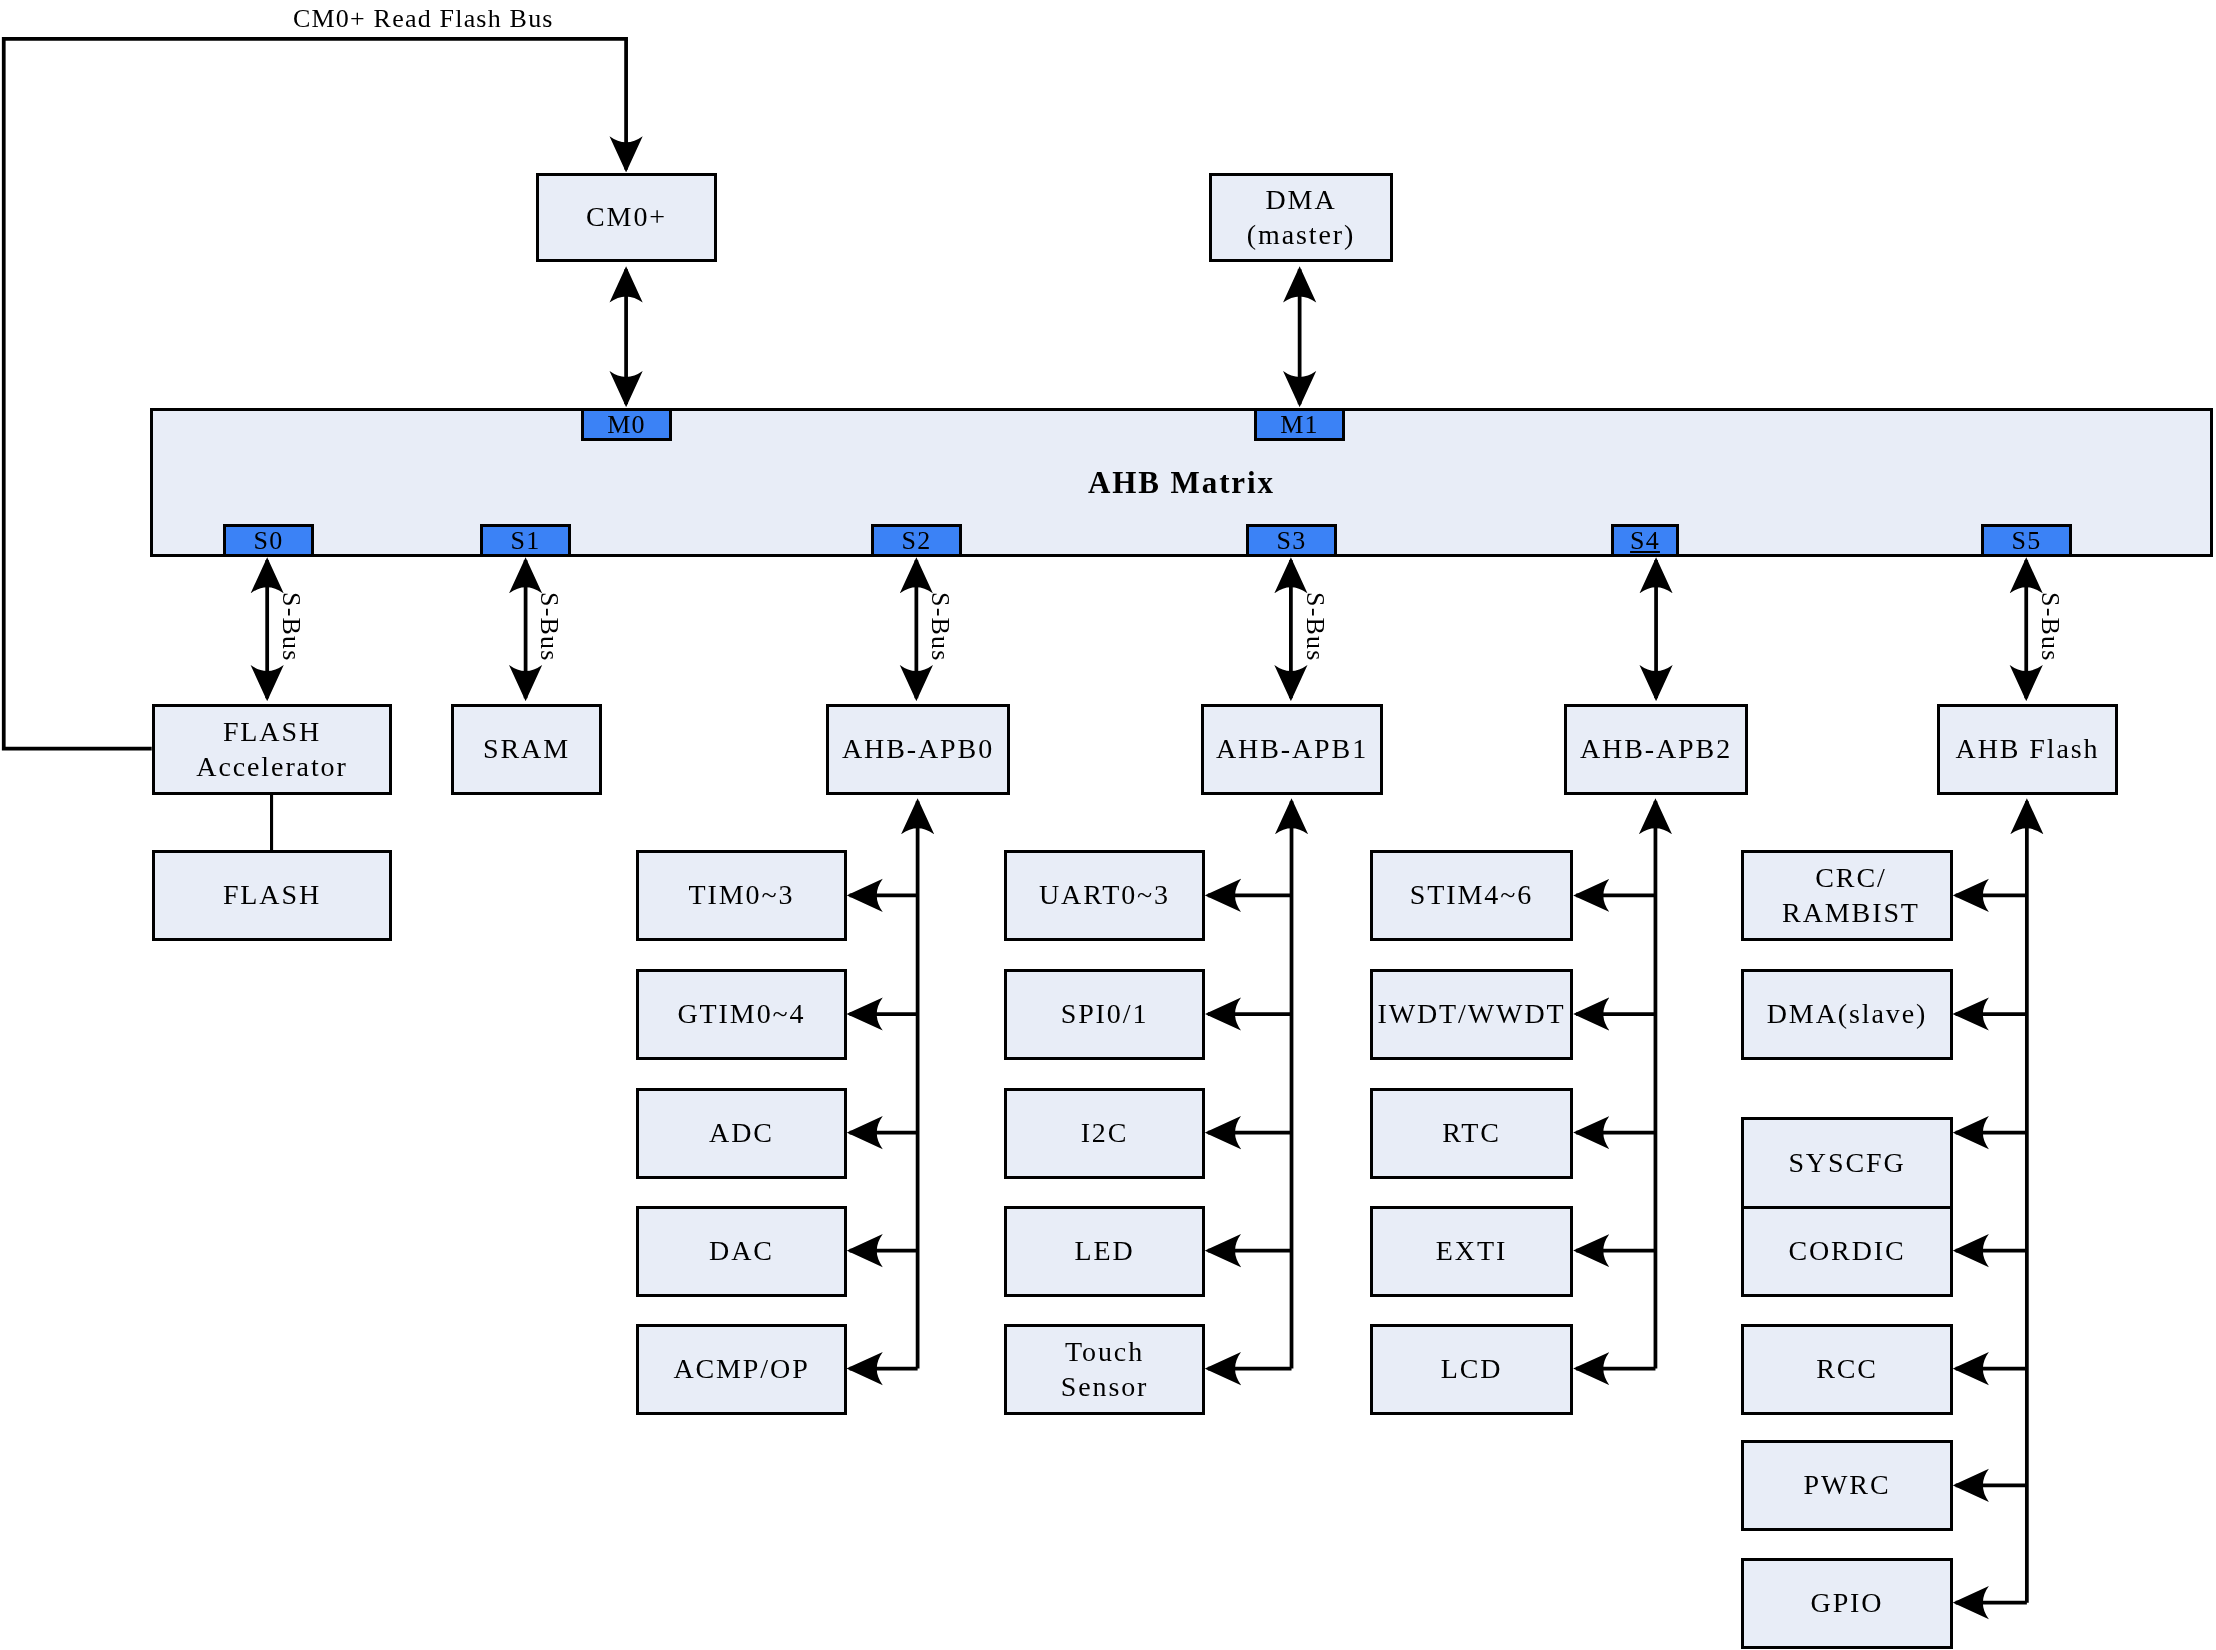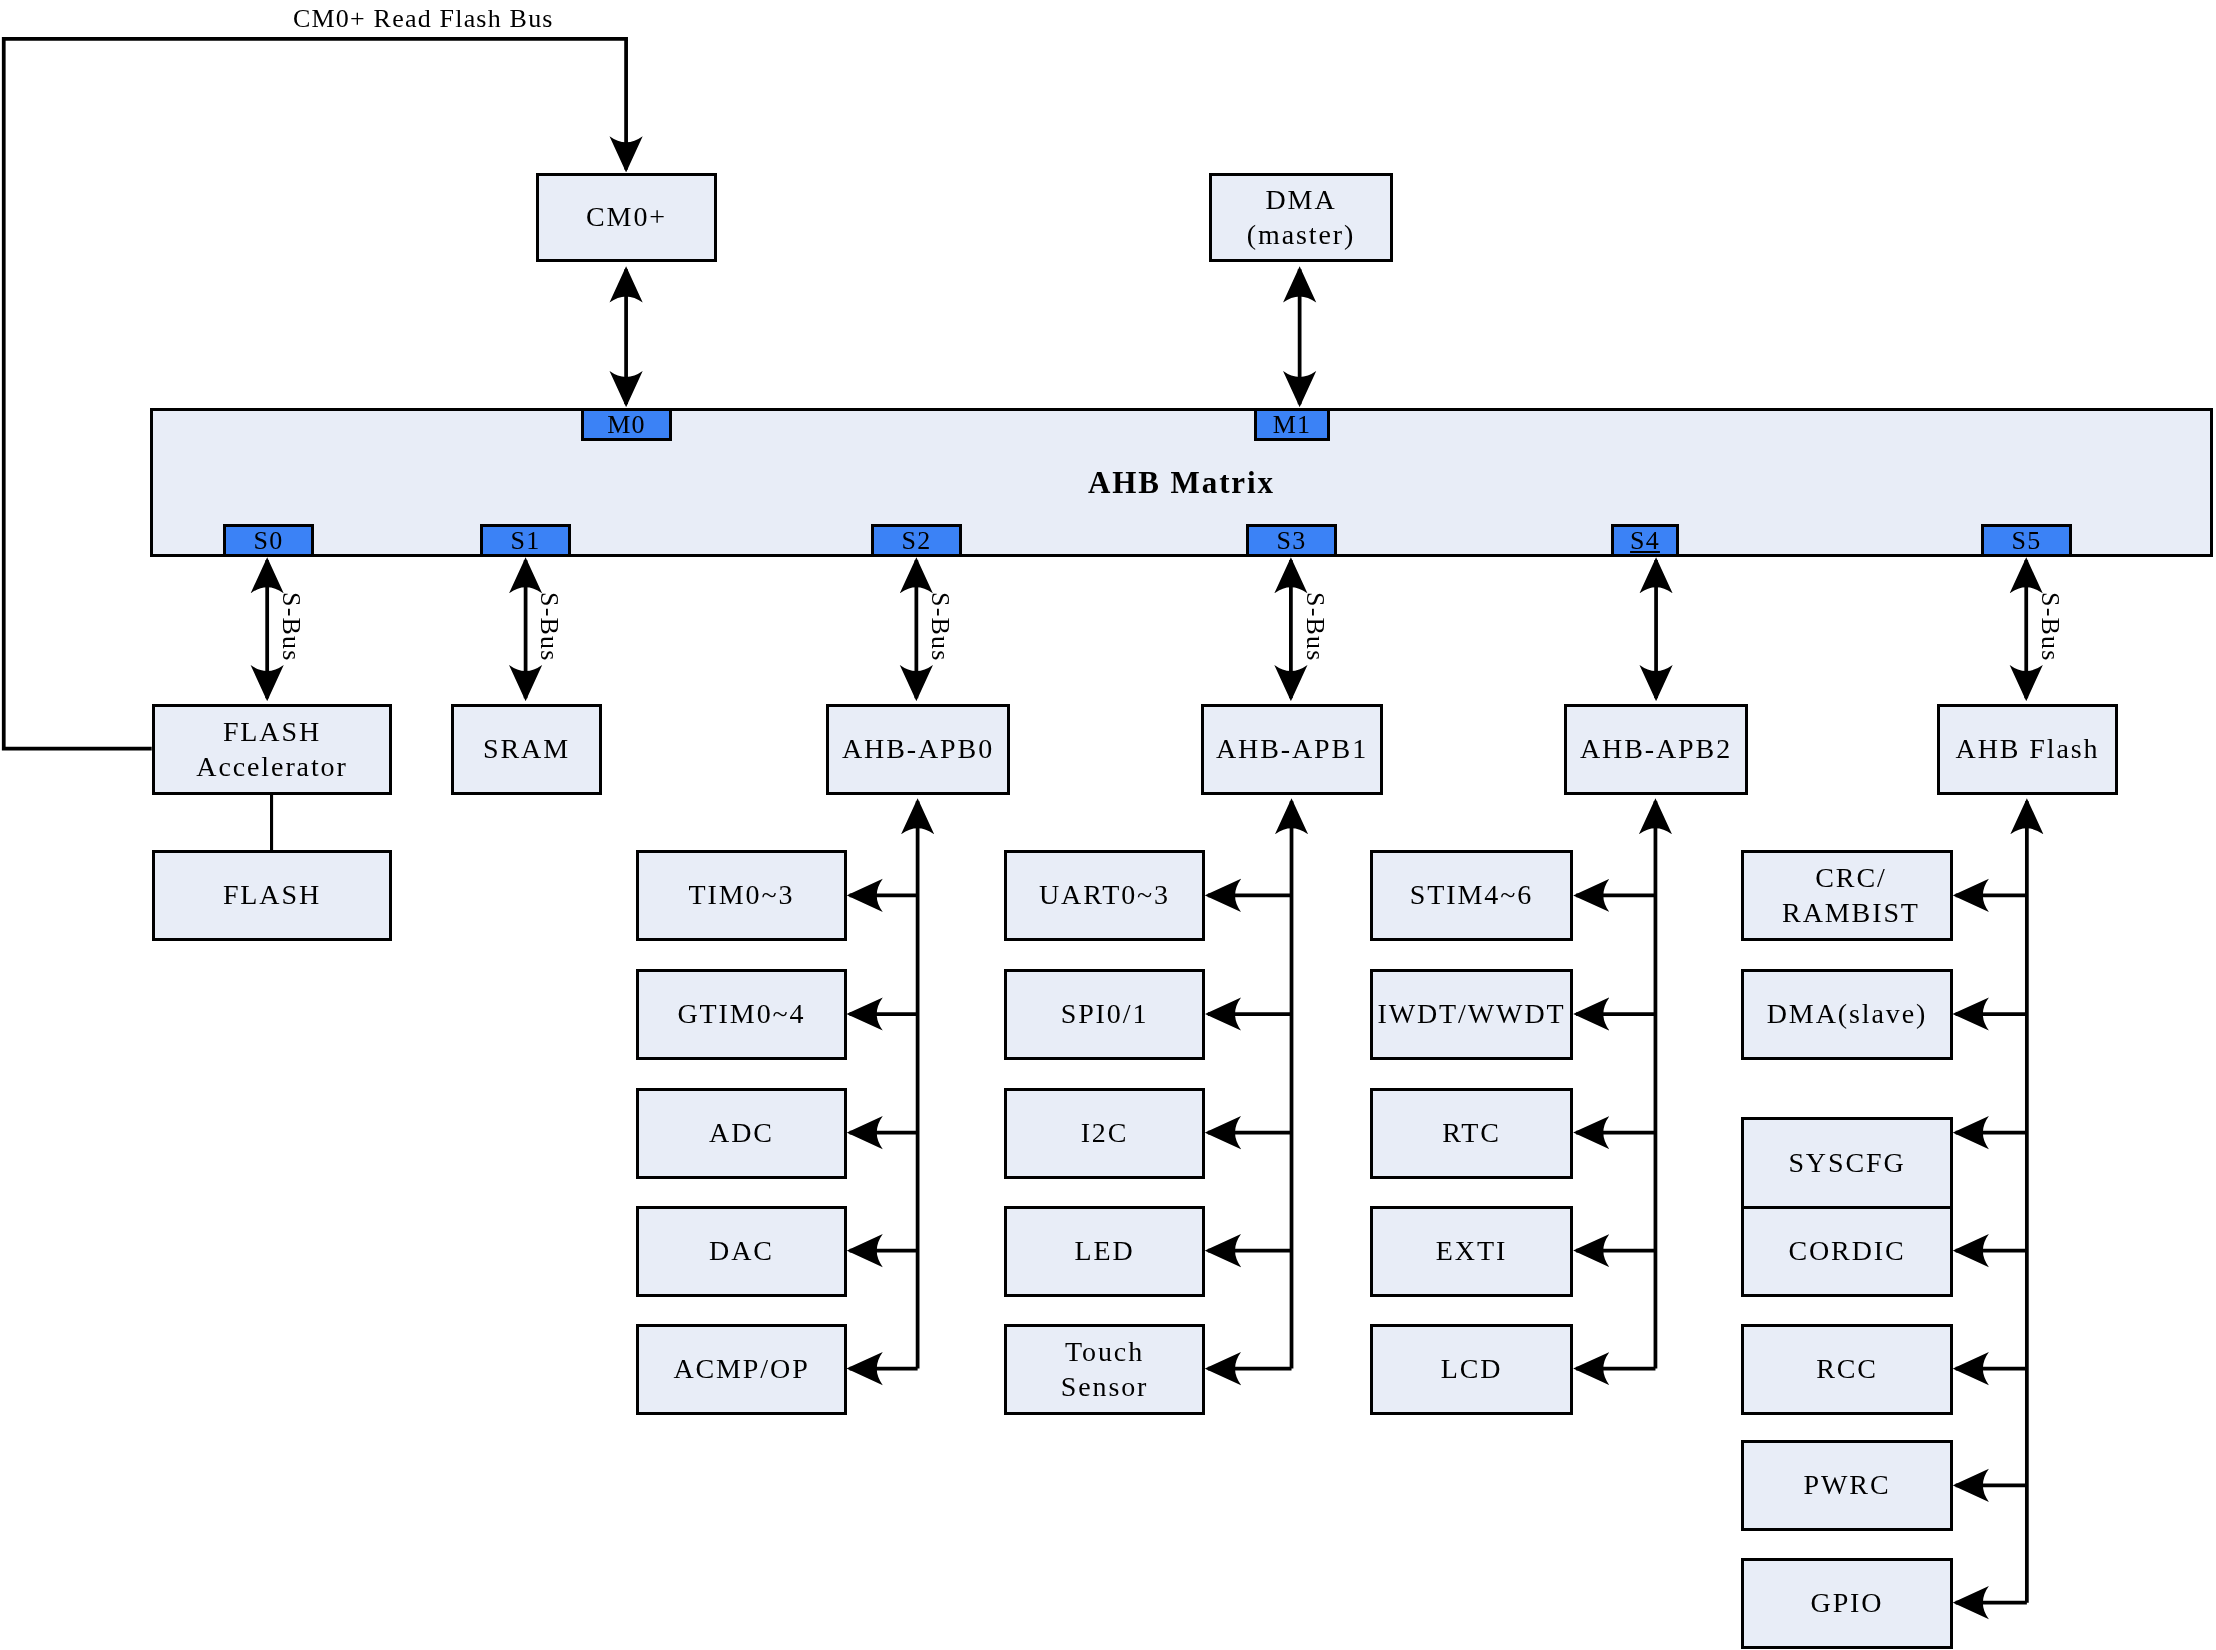--- a/index.html
+++ b/index.html
@@ -85,21 +85,21 @@
   <span>(master)</span>
 </div>
 
 <div class="box matrix" style="left:150px;top:408px;width:2063px;height:149px;">
   <span>AHB Matrix</span>
 </div>
 
 <div class="tab" style="left:581px;top:408px;width:91px;height:33px;">
   <span>M0</span>
 </div>
-<div class="tab" style="left:1254px;top:408px;width:76px;height:33px;">
+<div class="tab" style="left:1254px;top:408px;width:91px;height:33px;">
   <span>M1</span>
 </div>
 
 <div class="tab" style="left:223px;top:524px;width:91px;height:33px;">
   <span>S0</span>
 </div>
 <div class="tab" style="left:480px;top:524px;width:91px;height:33px;">
   <span>S1</span>
 </div>
 <div class="tab" style="left:871px;top:524px;width:91px;height:33px;">

